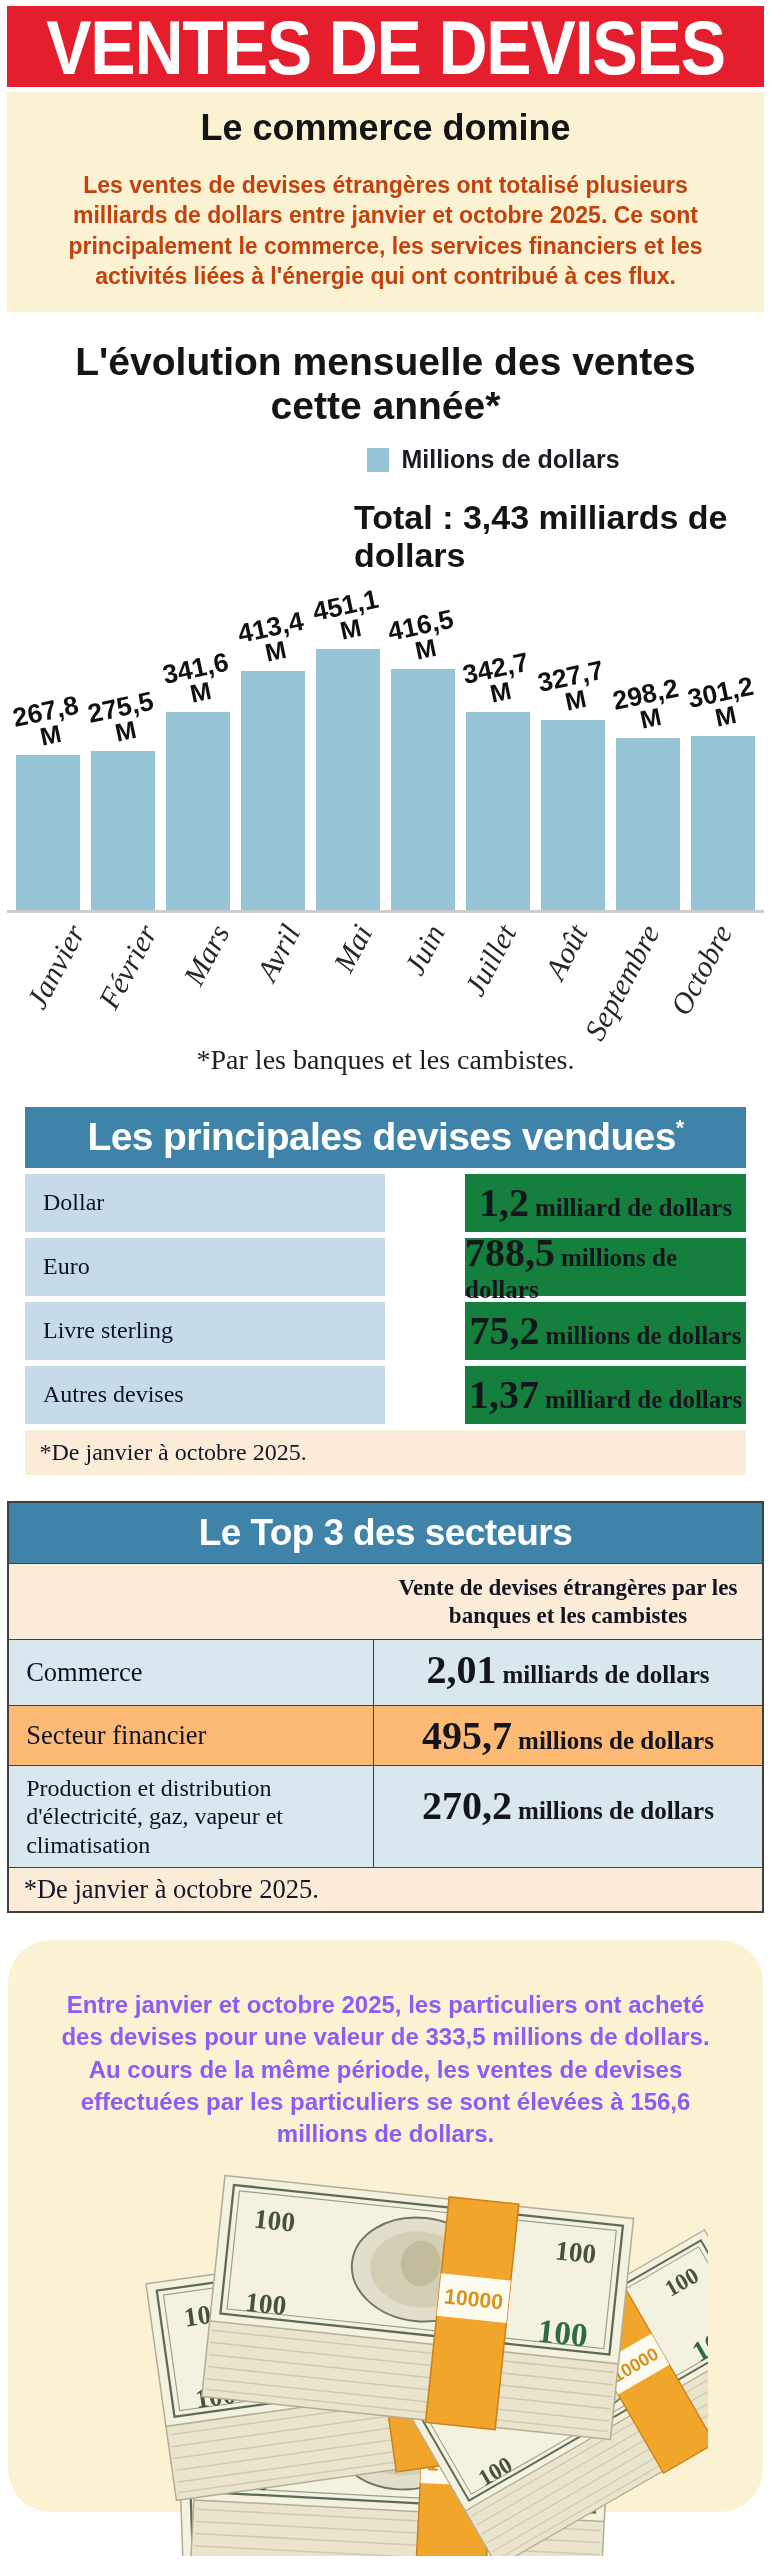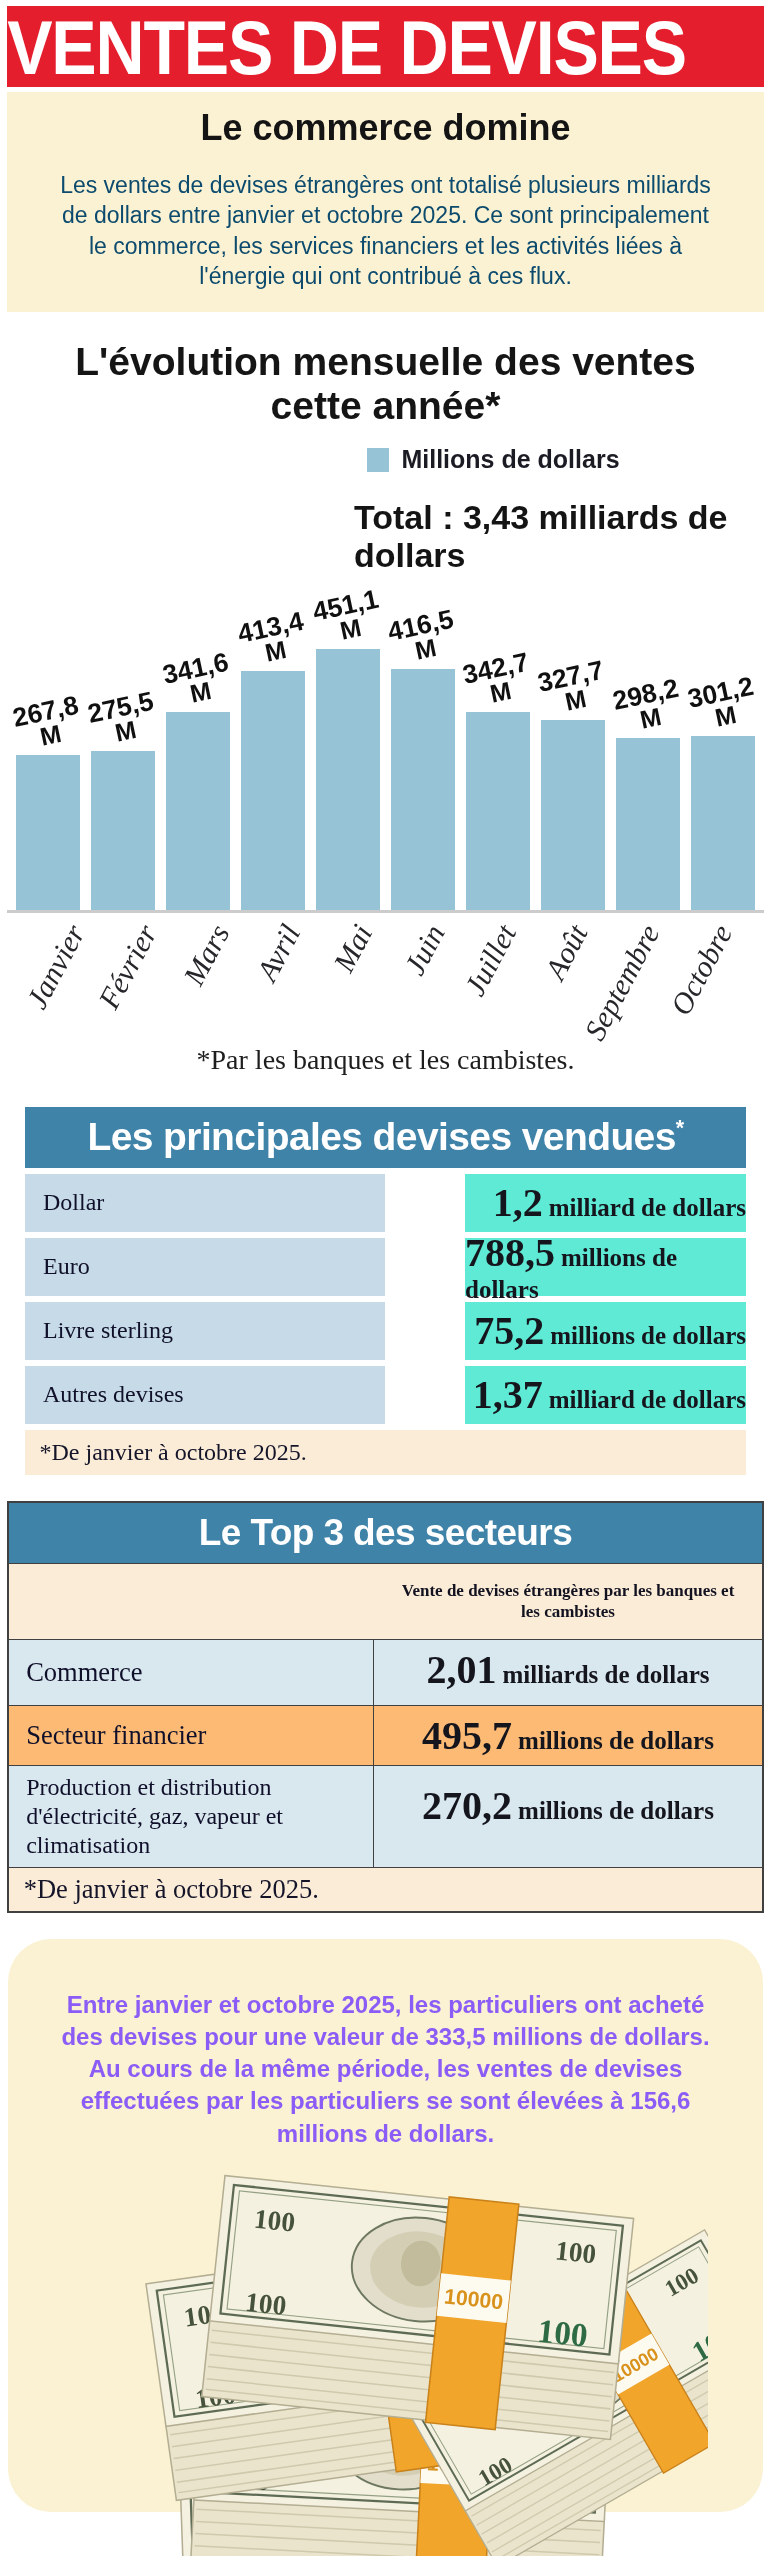--- a/index.html
+++ b/index.html
@@ -1,28 +1,28 @@
 <!DOCTYPE html>
 <html style="font-size:9.6px"><head>
 <meta charset="utf-8">
 <style>
   html,body{margin:0;padding:0;background:#ffffff;}
   .page{position:relative;width:771px;height:2576px;overflow:hidden;background:#ffffff;
         font-family:"Liberation Sans",sans-serif;color:#111117;}
 
   
   .banner{margin:6px 7.2px 0;height:81px;background:#e41e2d;
-          display:flex;align-items:center;justify-content:flex-start;}
+          display:flex;align-items:center;justify-content:center;}
   .banner h1{margin:0;color:#ffffff;font-size:68px;font-weight:bold;letter-spacing:-1.2px;
              white-space:nowrap;transform:scaleY(1.12);}
 
   
   .intro{margin:4.8px 7.2px 0;background:#faf2d2;text-align:center;padding:15.7px 34px 20.5px;}
   .intro h2{margin:0 0 20.5px;font-size:36px;font-weight:bold;color:#141414;}
-  .intro p{margin:0 auto;max-width:669px;font-size:23px;font-weight:normal;line-height:1.32;color:#0c4a6e;}
+  .intro p{margin:0 auto;max-width:669px;font-size:23px;font-weight:bold;line-height:1.32;color:#c2410c;}
 
   
   .chart-title{margin:28px auto 0;max-width:687px;text-align:center;
                font-size:39px;font-weight:bold;line-height:1.12;color:#151515;}
   .legend{display:flex;align-items:center;justify-content:center;gap:12px;
           margin-top:18px;transform:translateX(108px);}
   .legend .swatch{width:22px;height:24px;background:#97c3d7;}
   .legend .label{font-size:25px;font-weight:bold;color:#1b1b24;}
   .total{width:386px;margin:24px 0 0 354px;text-align:left;
          font-size:34px;font-weight:bold;line-height:1.12;color:#141414;}
@@ -44,34 +44,34 @@
                   font-size:28px;color:#1e1e1e;}
 
   
   .tbl1{margin:31px 25px 0;}
   .thead{height:61px;background:#4083a9;display:flex;align-items:center;justify-content:center;
          color:#ffffff;font-size:39px;font-weight:bold;letter-spacing:-0.6px;}
   .thead sup{font-size:0.55em;position:relative;top:-0.45em;line-height:0;}
   .tbl1 .row{display:flex;margin-top:6px;height:58px;}
   .tbl1 .c1{width:360px;background:#c6dbe7;display:flex;align-items:center;padding-left:18px;
             box-sizing:border-box;font-family:"Liberation Serif",serif;font-size:24px;color:#10102a;}
-  .tbl1 .c2{margin-left:80px;flex:1;background:#5eead4;display:flex;align-items:center;justify-content:flex-end;}
+  .tbl1 .c2{margin-left:80px;flex:1;background:#15803d;display:flex;align-items:center;justify-content:center;}
   .big{font-family:"Liberation Serif",serif;font-weight:bold;font-size:40px;color:#15151d;}
   .unit{font-family:"Liberation Serif",serif;font-weight:bold;font-size:25px;color:#15151d;margin-left:6px;}
   .tbl1 .tfoot{margin-top:6px;height:45px;background:#fbecd8;display:flex;align-items:center;
                padding-left:14.5px;font-family:"Liberation Serif",serif;font-size:24px;color:#15152a;}
 
   
   .tbl2{margin:26.5px 7.2px 0;border:2.4px solid #404040;}
   .tbl2 .thead{height:60px;font-size:37px;}
   .grow{display:grid;grid-template-columns:365px 1fr;border-top:1.8px solid #404040;}
   .hcell{background:#fbecd8;min-height:75px;}
   .hcell.right{display:flex;align-items:center;justify-content:center;text-align:center;
                padding:9.6px 20.5px;box-sizing:border-box;
-               font-family:"Liberation Serif",serif;font-weight:bold;font-size:17px;line-height:1.22;color:#121220;}
+               font-family:"Liberation Serif",serif;font-weight:bold;font-size:23px;line-height:1.22;color:#121220;}
   .lcell{border-right:1.8px solid #404040;display:flex;align-items:center;
          padding:7.2px 11px 7.2px 17px;box-sizing:border-box;
          font-family:"Liberation Serif",serif;font-size:26.5px;color:#10102a;}
   .lcell.small{font-size:24px;line-height:1.2;}
   .vcell{display:flex;align-items:flex-start;justify-content:center;padding:6px;}
   .bg-blue{background:#d9e7ef;}
   .bg-white{background:#fdba74;}
   .r1{min-height:65px;}
   .r2{min-height:55px;}
   .r3{min-height:99px;}

